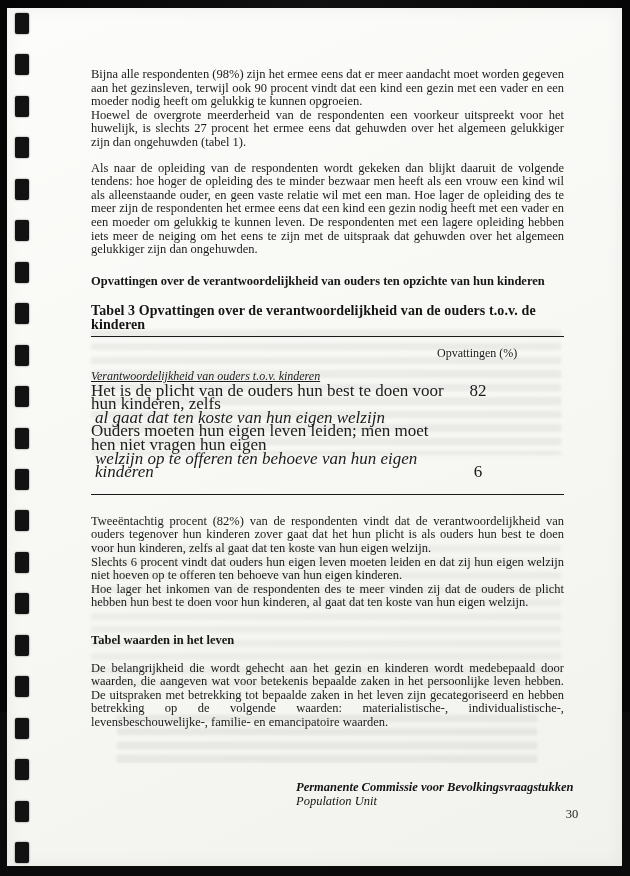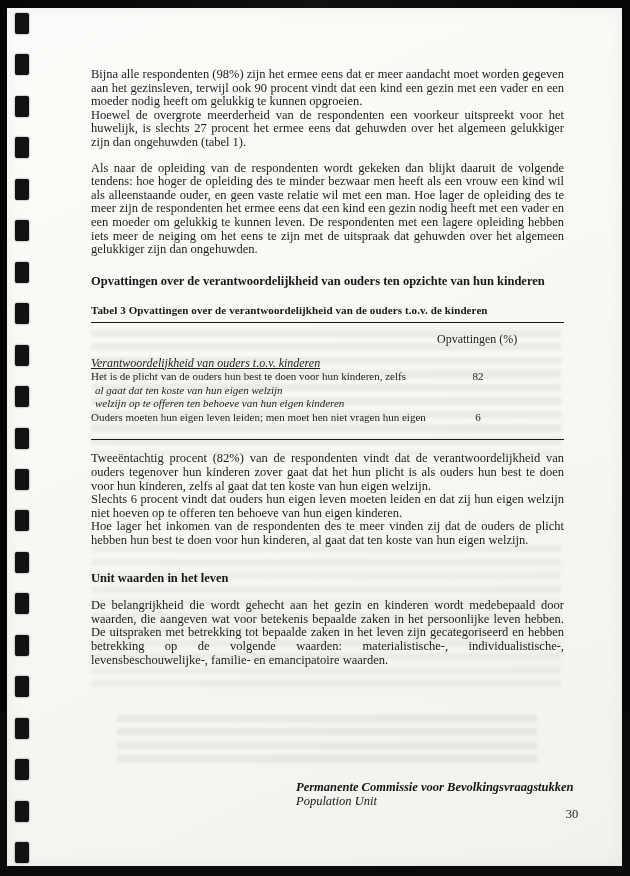--- a/index.html
+++ b/index.html
@@ -55,48 +55,48 @@
     top: 0;
     width: 473px;
     color: #1b1b1b;
     font-size: 12.5px;
     line-height: 13.6px;
     text-align: justify;
   }
   .para { margin: 0; }
   .m-first { margin-top: 60px; }
   .m-p2   { margin-top: 12px; }
-  .m-p3   { margin-top: 12px; }
+  .m-p3   { margin-top: 20px; }
   .m-p4   { margin-top: 14px; }
   h2.sect {
     font-size: 12.5px;
     line-height: 13.6px;
     font-weight: 700;
     margin: 18px 0 0 0;
     text-align: left;
     color: #161616;
   }
   h2.sect.m-h2 { margin-top: 24px; }
   .tablewrap { margin-top: 16px; text-align: left; }
   .t-caption {
-    font-size: 11px;
+    font-size: 14px;
     font-weight: 700;
     letter-spacing: 0.1px;
     padding-bottom: 4px;
     border-bottom: 1.7px solid #1a1a1a;
     color: #161616;
   }
   .t-pct-header { margin-top: 10px; margin-left: 346px; font-size: 12px; }
   .t-group {
     margin-top: 10px;
     font-style: italic;
     text-decoration: underline;
     font-size: 12px;
   }
-  .t-row { display: flex; align-items: flex-start; font-size: 11px; line-height: 13.6px; }
+  .t-row { display: flex; align-items: flex-start; font-size: 17px; line-height: 13.6px; }
   .t-text { width: 362px; }
   .t-line.indent { padding-left: 4px; font-style: italic; }
   .t-val { width: 50px; text-align: center; }
   .t-val.bottom { align-self: flex-end; }
   .t-rule { margin-top: 15px; border-top: 1.7px solid #1a1a1a; height: 0; }
   .footer {
     position: absolute;
     z-index: 2;
     left: 289px;
     top: 773px;
@@ -144,34 +144,34 @@
         <div class="t-row">
           <div class="t-text">
             <div class="t-line">Het is de plicht van de ouders hun best te doen voor hun kinderen, zelfs</div>
             <div class="t-line indent">al gaat dat ten koste van hun eigen welzijn</div>
           </div>
           <div class="t-val">82</div>
         </div>
 
         <div class="t-row">
           <div class="t-text">
+            <div class="t-line">Ouders moeten hun eigen leven leiden; men moet hen niet vragen hun eigen</div>
             <div class="t-line indent">welzijn op te offeren ten behoeve van hun eigen kinderen</div>
-            <div class="t-line">Ouders moeten hun eigen leven leiden; men moet hen niet vragen hun eigen</div>
           </div>
           <div class="t-val bottom">6</div>
         </div>
 
         <div class="t-rule"></div>
       </div>
 
       <p class="para m-p3">Tweeëntachtig procent (82%) van de respondenten vindt dat de verantwoordelijkheid van ouders tegenover hun kinderen zover gaat dat het hun plicht is als ouders hun best te doen voor hun kinderen, zelfs al gaat dat ten koste van hun eigen welzijn.</p>
       <p class="para">Slechts 6 procent vindt dat ouders hun eigen leven moeten leiden en dat zij hun eigen welzijn niet hoeven op te offeren ten behoeve van hun eigen kinderen.</p>
       <p class="para">Hoe lager het inkomen van de respondenten des te meer vinden zij dat de ouders de plicht hebben hun best te doen voor hun kinderen, al gaat dat ten koste van hun eigen welzijn.</p>
 
-      <h2 class="sect m-h2">Unit waarden in het leven</h2>
+      <h2 class="sect m-h2">Tabel waarden in het leven</h2>
 
       <p class="para m-p4">De belangrijkheid die wordt gehecht aan het gezin en kinderen wordt medebepaald door waarden, die aangeven wat voor betekenis bepaalde zaken in het persoonlijke leven hebben. De uitspraken met betrekking tot bepaalde zaken in het leven zijn gecategoriseerd en hebben betrekking op de volgende waarden: materialistische-, individualistische-, levensbeschouwelijke-, familie- en emancipatoire waarden.</p>
     </div>
 
     <div class="footer">
       <div class="footer-org">Permanente Commissie voor Bevolkingsvraagstukken</div>
       <div class="footer-unit">Population Unit</div>
     </div>
 
     <div class="pageno">30</div>

